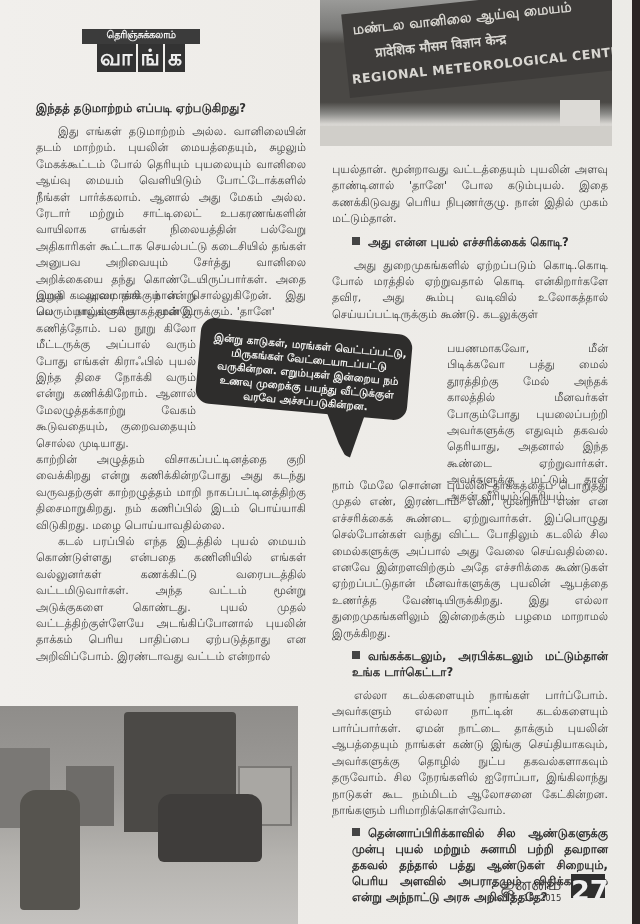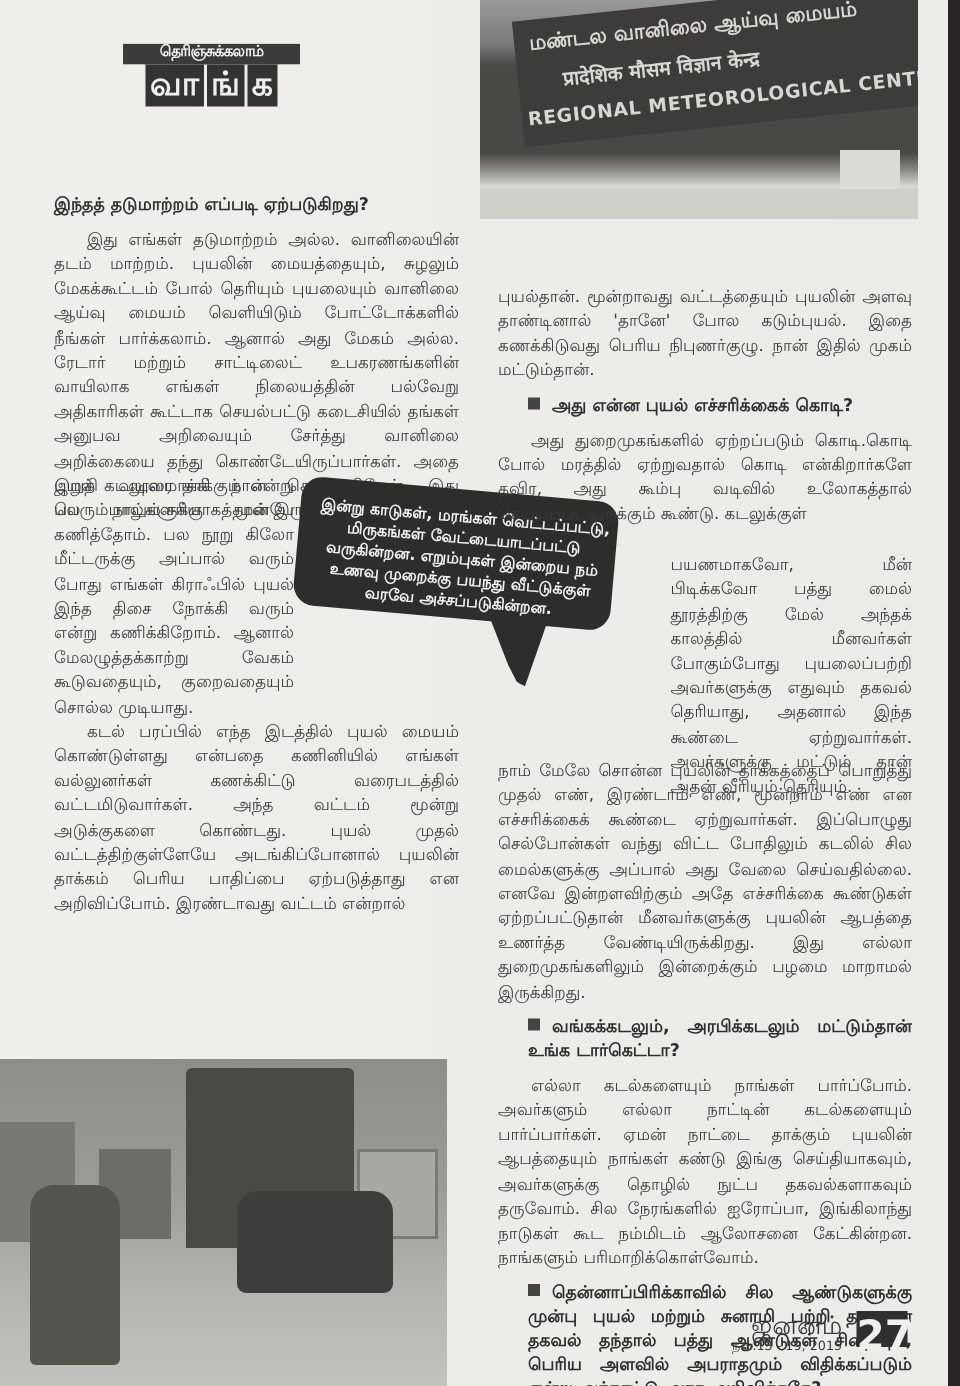--- a/index.html
+++ b/index.html
@@ -22,21 +22,21 @@
     clip-path: polygon(0 0, 100% 0, 100% 100%, 88% 100%, 88% 120%, 12% 120%, 12% 100%, 0 100%);
   }
   .logo-bottom {
     margin: 0 auto; width: 80px; display: flex; justify-content: center; gap: 2px;
   }
   .logo-bottom span {
     background: #333; color: #eee; font-weight: bold; font-size: 22px; padding: 0 3px; line-height: 28px;
     font-family: "DejaVu Sans", sans-serif;
   }
 
-  .col { position: absolute; font-size: 11.2px; line-height: 16.4px; text-align: justify; margin-top: 28px; }
+  .col { position: absolute; font-size: 11.2px; line-height: 16.4px; text-align: justify; }
   .col p { margin: 0; }
   .col p.indent { text-indent: 22px; }
   .q {
     font-family: "DejaVu Sans", sans-serif; font-weight: bold; color: #2f2f2f;
     font-size: 11.6px; line-height: 16px; margin: 6px 0 8px !important;
   }
   .q .bullet { display: inline-block; width: 8px; height: 8px; background: #444; margin-right: 8px; vertical-align: 1px; }
   .q.indentq { padding-left: 20px; }
 
   #col-left-top { left: 36px; top: 94px; width: 270px; }
@@ -107,20 +107,21 @@
 <div class="col" id="col-left-top">
   <p class="q">இந்தத் தடுமாற்றம் எப்படி ஏற்படுகிறது?</p>
   <p class="indent">இது எங்கள் தடுமாற்றம் அல்ல. வானிலையின் தடம் மாற்றம். புயலின் மையத்தையும், சுழலும் மேகக்கூட்டம் போல் தெரியும் புயலையும் வானிலை ஆய்வு மையம் வெளியிடும் போட்டோக்களில் நீங்கள் பார்க்கலாம். ஆனால் அது மேகம் அல்ல. ரேடார் மற்றும் சாட்டிலைட் உபகரணங்களின் வாயிலாக எங்கள் நிலையத்தின் பல்வேறு அதிகாரிகள் கூட்டாக செயல்பட்டு கடைசியில் தங்கள் அனுபவ அறிவையும் சேர்த்து வானிலை அறிக்கையை தந்து கொண்டேயிருப்பார்கள். அதை இறுதி வடிவமாக்கி நான் சொல்லுகிறேன். இது பெரும்பாலும் சரியாகத்தான் இருக்கும். 'தானே'</p>
 </div>
 
 <div class="col" id="col-left-narrow">
   <p>புயல் கடலூரை தாக்கும் என்று பல நாட்களுக்கு முன்பே கணித்தோம். பல நூறு கிலோ மீட்டருக்கு அப்பால் வரும் போது எங்கள் கிராஃபில் புயல் இந்த திசை நோக்கி வரும் என்று கணிக்கிறோம். ஆனால் மேலழுத்தக்காற்று வேகம் கூடுவதையும், குறைவதையும் சொல்ல முடியாது.</p>
 </div>
 
 <div class="col" id="col-left-bottom">
+  <p>காற்றின் அழுத்தம் விசாகப்பட்டினத்தை குறி வைக்கிறது என்று கணிக்கின்றபோது அது கடந்து வருவதற்குள் காற்றழுத்தம் மாறி நாகப்பட்டினத்திற்கு திசைமாறுகிறது. நம் கணிப்பில் இடம் பொய்யாகி விடுகிறது. மழை பொய்யாவதில்லை.</p>
   <p class="indent">கடல் பரப்பில் எந்த இடத்தில் புயல் மையம் கொண்டுள்ளது என்பதை கணினியில் எங்கள் வல்லுனர்கள் கணக்கிட்டு வரைபடத்தில் வட்டமிடுவார்கள். அந்த வட்டம் மூன்று அடுக்குகளை கொண்டது. புயல் முதல் வட்டத்திற்குள்ளேயே அடங்கிப்போனால் புயலின் தாக்கம் பெரிய பாதிப்பை ஏற்படுத்தாது என அறிவிப்போம். இரண்டாவது வட்டம் என்றால்</p>
 </div>
 
 <div class="bubble"></div>
 <div class="bubble-tail"></div>
 <div class="bubble-text">இன்று காடுகள், மரங்கள் வெட்டப்பட்டு, மிருகங்கள் வேட்டையாடப்பட்டு வருகின்றன. எறும்புகள் இன்றைய நம் உணவு முறைக்கு பயந்து வீட்டுக்குள் வரவே அச்சப்படுகின்றன.</div>
 
 <div class="col" id="col-right-top">
   <p>புயல்தான். மூன்றாவது வட்டத்தையும் புயலின் அளவு தாண்டினால் 'தானே' போல கடும்புயல். இதை கணக்கிடுவது பெரிய நிபுணர்குழு. நான் இதில் முகம் மட்டும்தான்.</p>
   <p class="q indentq"><span class="bullet"></span><span>அது என்ன புயல் எச்சரிக்கைக் கொடி?</span></p>

